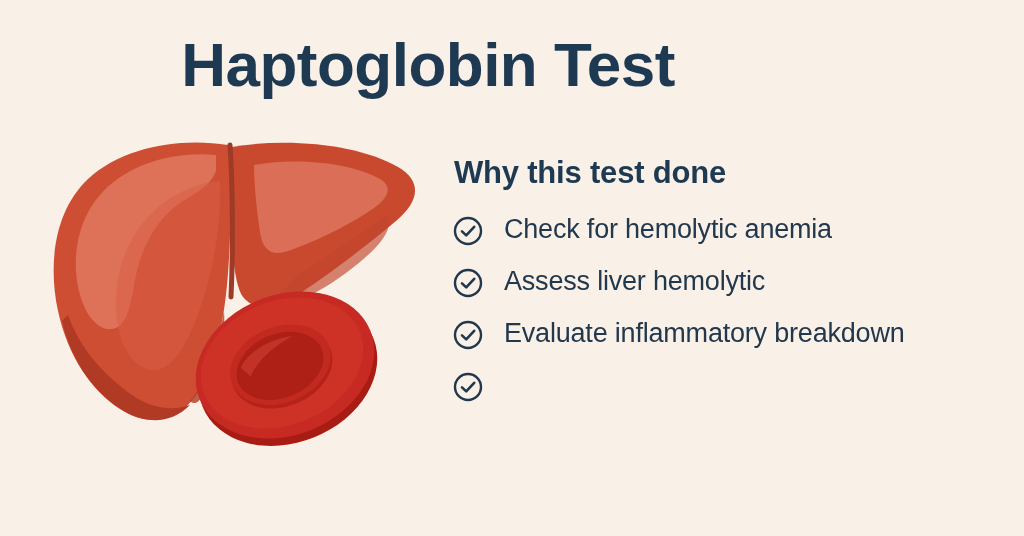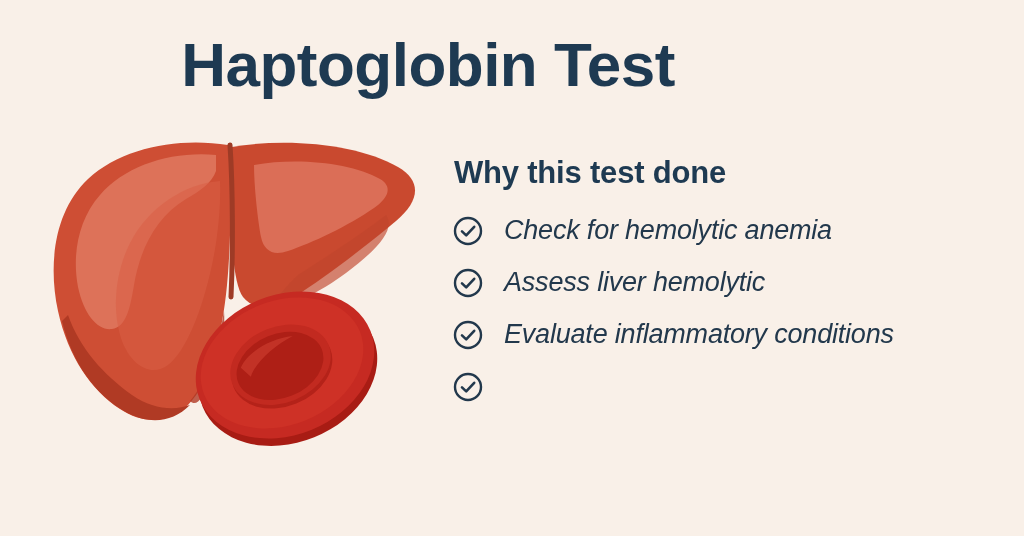--- a/index.html
+++ b/index.html
@@ -72,23 +72,22 @@
   }
 
   .checklist {
     list-style: none;
     margin: 0;
     padding: 0;
   }
 
   .check-item {
     display: flex;
-    align-items: flex-end;
+    align-items: flex-start;
     margin-bottom: 18px;
-    font-style: italic;
   }
   .check-item:last-child {
     margin-bottom: 0;
   }
 
   .check-icon {
     flex: 0 0 auto;
     width: 32px;
     height: 32px;
     margin-right: 20px;
@@ -218,21 +217,21 @@
         <span class="check-text">Assess liver hemolytic</span>
       </li>
 
       <li class="check-item">
         <span class="check-icon">
           <svg viewBox="0 0 32 32" xmlns="http://www.w3.org/2000/svg">
             <circle cx="16" cy="16" r="13" fill="none" stroke="#22384C" stroke-width="2.4"></circle>
             <path d="M10 16.4 L14.2 20.4 L22.2 11.8" fill="none" stroke="#22384C" stroke-width="2.6" stroke-linecap="round" stroke-linejoin="round"></path>
           </svg>
         </span>
-        <span class="check-text">Evaluate inflammatory conditions</span>
+        <span class="check-text">Evaluate inflammatory breakdown</span>
       </li>
 
       <li class="check-item">
         <span class="check-icon">
           <svg viewBox="0 0 32 32" xmlns="http://www.w3.org/2000/svg">
             <circle cx="16" cy="16" r="13" fill="none" stroke="#22384C" stroke-width="2.4"></circle>
             <path d="M10 16.4 L14.2 20.4 L22.2 11.8" fill="none" stroke="#22384C" stroke-width="2.6" stroke-linecap="round" stroke-linejoin="round"></path>
           </svg>
         </span>
       </li>

